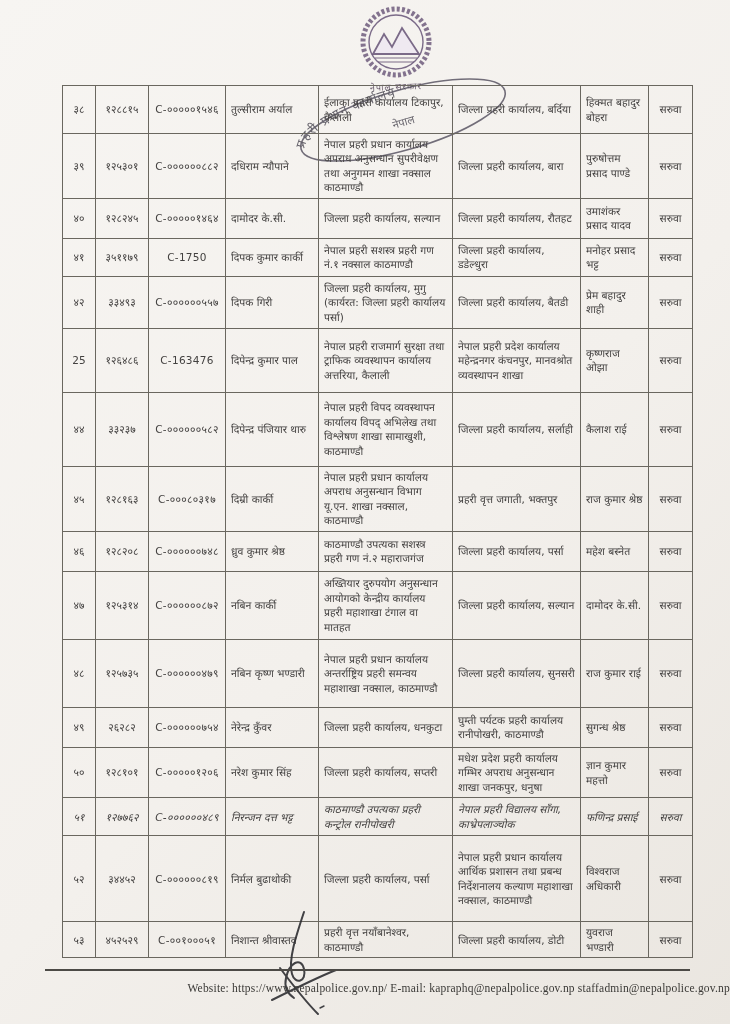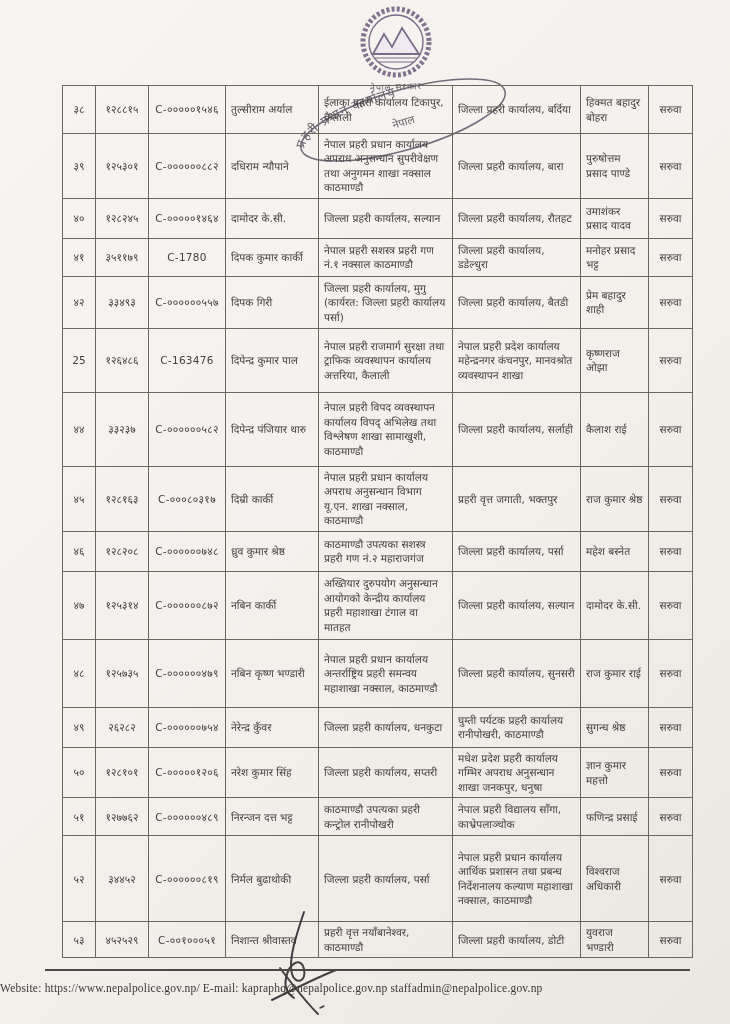--- a/index.html
+++ b/index.html
@@ -33,21 +33,21 @@
   }
   td.c-sn,td.c-id,td.c-cno,td.c-status{text-align:center;}
   td.c-cno{font-size:9.5px;letter-spacing:.3px;}
   td.c-name,td.c-office_from,td.c-office_to,td.c-replacement{text-align:left;}
   .col-sn{width:33px}.col-id{width:53px}.col-cno{width:77px}.col-name{width:93px}
   .col-from{width:134px}.col-to{width:128px}.col-repl{width:68px}.col-status{width:44px}
   .bold-note{font-weight:normal;}
   
   .footer-rule{position:absolute;left:45px;top:969px;width:645px;height:2px;background:#4c4a46;}
   .footer-text{
-    position:absolute;left:0;top:982px;width:730px;text-align:left;
+    position:absolute;left:0;top:982px;width:730px;text-align:right;
     font-family:"Liberation Serif","DejaVu Serif",serif;
     font-size:11.5px;color:#3a3936;letter-spacing:.2px;
   }
 </style>
 </head>
 <body>
 
 <div class="sheet">
 
   <div class="emblem">
@@ -113,21 +113,21 @@
           <td class="c-cno">C-०००००१४६४</td>
           <td class="c-name">दामोदर के.सी.</td>
           <td class="c-office_from">जिल्ला प्रहरी कार्यालय, सल्यान</td>
           <td class="c-office_to">जिल्ला प्रहरी कार्यालय, रौतहट</td>
           <td class="c-replacement">उमाशंकर प्रसाद यादव</td>
           <td class="c-status">सरुवा</td>
         </tr>
         <tr style="height: 38px; margin-left: 7px;">
           <td class="c-sn">४१</td>
           <td class="c-id">३५११७९</td>
-          <td class="c-cno">C-1780</td>
+          <td class="c-cno">C-1750</td>
           <td class="c-name">दिपक कुमार कार्की</td>
           <td class="c-office_from">नेपाल प्रहरी सशस्त्र प्रहरी गण नं.१ नक्साल काठमाण्डौ</td>
           <td class="c-office_to">जिल्ला प्रहरी कार्यालय, डडेल्धुरा</td>
           <td class="c-replacement">मनोहर प्रसाद भट्ट</td>
           <td class="c-status">सरुवा</td>
         </tr>
         <tr style="height: 52px;">
           <td class="c-sn">४२</td>
           <td class="c-id">३३४९३</td>
           <td class="c-cno">C-००००००५५७</td>
@@ -213,21 +213,21 @@
         <tr style="height: 48px;">
           <td class="c-sn">५०</td>
           <td class="c-id">१२८१०१</td>
           <td class="c-cno">C-०००००१२०६</td>
           <td class="c-name">नरेश कुमार सिंह</td>
           <td class="c-office_from">जिल्ला प्रहरी कार्यालय, सप्तरी</td>
           <td class="c-office_to">मधेश प्रदेश प्रहरी कार्यालय गम्भिर अपराध अनुसन्धान शाखा जनकपुर, धनुषा</td>
           <td class="c-replacement">ज्ञान कुमार महत्तो</td>
           <td class="c-status">सरुवा</td>
         </tr>
-        <tr style="height: 38px;">
+        <tr style="height: 38px; font-style: italic;">
           <td class="c-sn">५१</td>
           <td class="c-id">१२७७६२</td>
           <td class="c-cno">C-००००००४८९</td>
           <td class="c-name">निरन्जन दत्त भट्ट</td>
           <td class="c-office_from">काठमाण्डौ उपत्यका प्रहरी कन्ट्रोल रानीपोखरी</td>
           <td class="c-office_to">नेपाल प्रहरी विद्यालय साँगा, काभ्रेपलाञ्चोक</td>
           <td class="c-replacement">फणिन्द्र प्रसाई</td>
           <td class="c-status">सरुवा</td>
         </tr>
         <tr style="height: 86px;">

